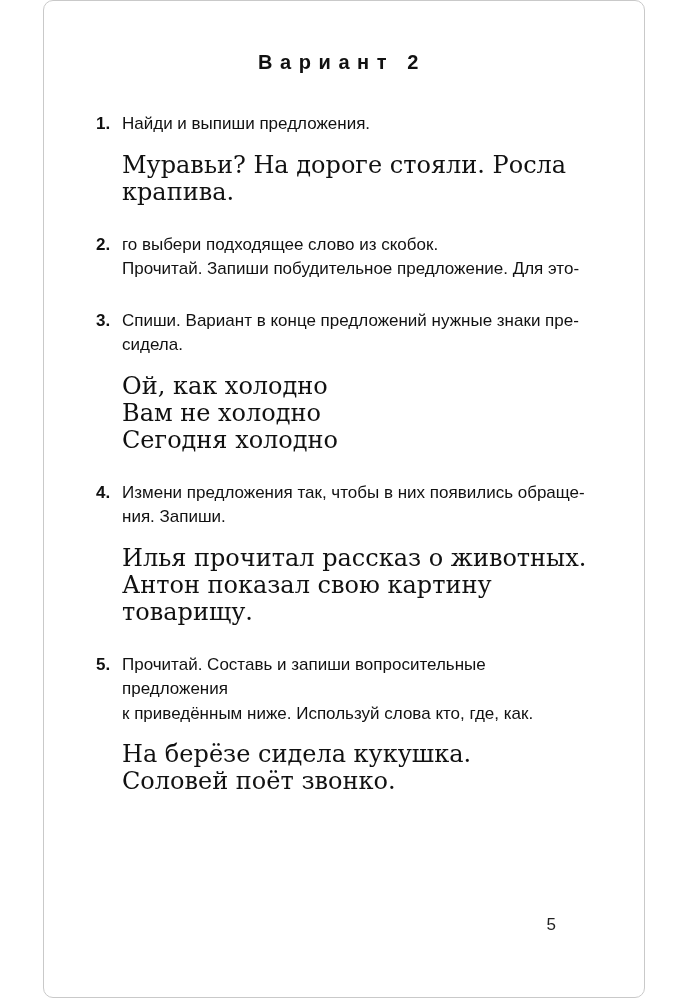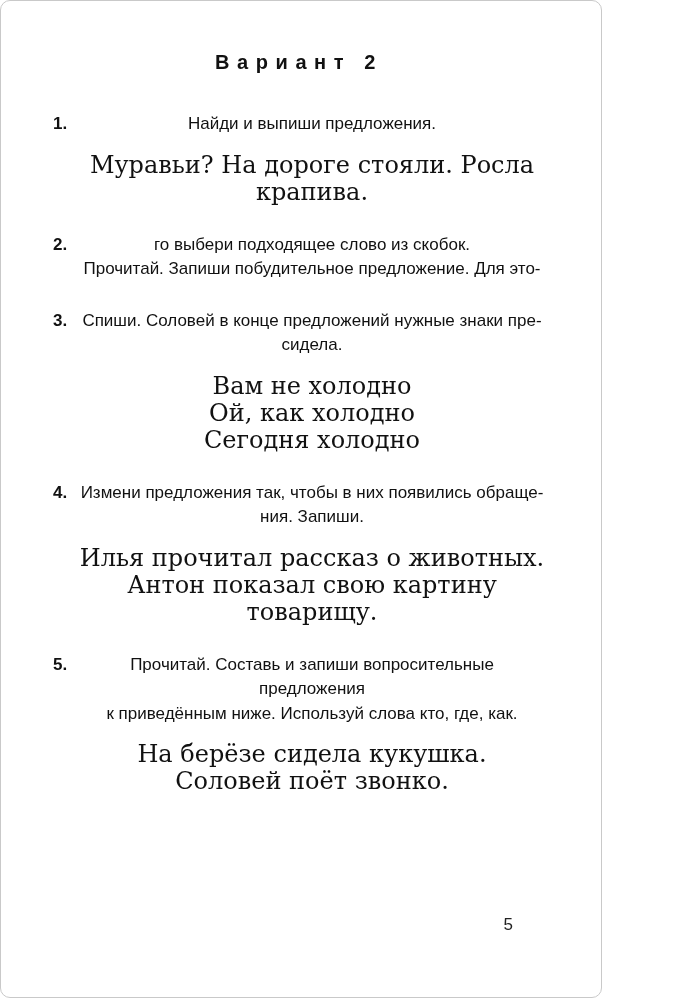--- a/index.html
+++ b/index.html
@@ -11,41 +11,42 @@
   .page {
     position: relative;
     width: 602px;
     height: 998px;
     box-sizing: border-box;
     border: 1px solid #c9c9c9;
     border-radius: 10px;
     background: #ffffff;
     padding: 50px 56px 0 52px;
     overflow: hidden;
+    margin-left: 43px;
   }
   .title {
     margin: 0 0 38px 0;
     text-align: center;
     font-size: 20px;
     font-weight: bold;
     letter-spacing: 0.38em;
     color: #111;
   }
   .exercise {
     display: flex;
     margin-bottom: 27px;
     color: #111;
   }
   .num {
     flex: 0 0 26px;
     font-weight: bold;
     font-size: 17px;
     line-height: 24.5px;
   }
-  .content { flex: 1; text-align: center; }
+  .content { flex: 1; }
   .iline {
     font-size: 17px;
     line-height: 24.5px;
   }
   .body {
     margin-top: 15px;
     font-family: "DejaVu Serif", serif;
   }
   .bline {
     font-size: 24px;
@@ -87,26 +88,26 @@
         <div class="iline">го выбери подходящее слово из скобок.</div>
         <div class="iline">Прочитай. Запиши побудительное предложение. Для это-</div>
       </div>
     </div>
   </section>
 
   <section class="exercise">
     <span class="num">3.</span>
     <div class="content">
       <div class="instr">
-        <div class="iline">Спиши. Соловей в конце предложений нужные знаки пре-</div>
+        <div class="iline">Спиши. Вариант в конце предложений нужные знаки пре-</div>
         <div class="iline">сидела.</div>
       </div>
       <div class="body">
+        <div class="bline">Ой, как холодно</div>
         <div class="bline">Вам не холодно</div>
-        <div class="bline">Ой, как холодно</div>
         <div class="bline">Сегодня холодно</div>
       </div>
     </div>
   </section>
 
   <section class="exercise">
     <span class="num">4.</span>
     <div class="content">
       <div class="instr">
         <div class="iline">Измени предложения так, чтобы в них появились обраще-</div>

